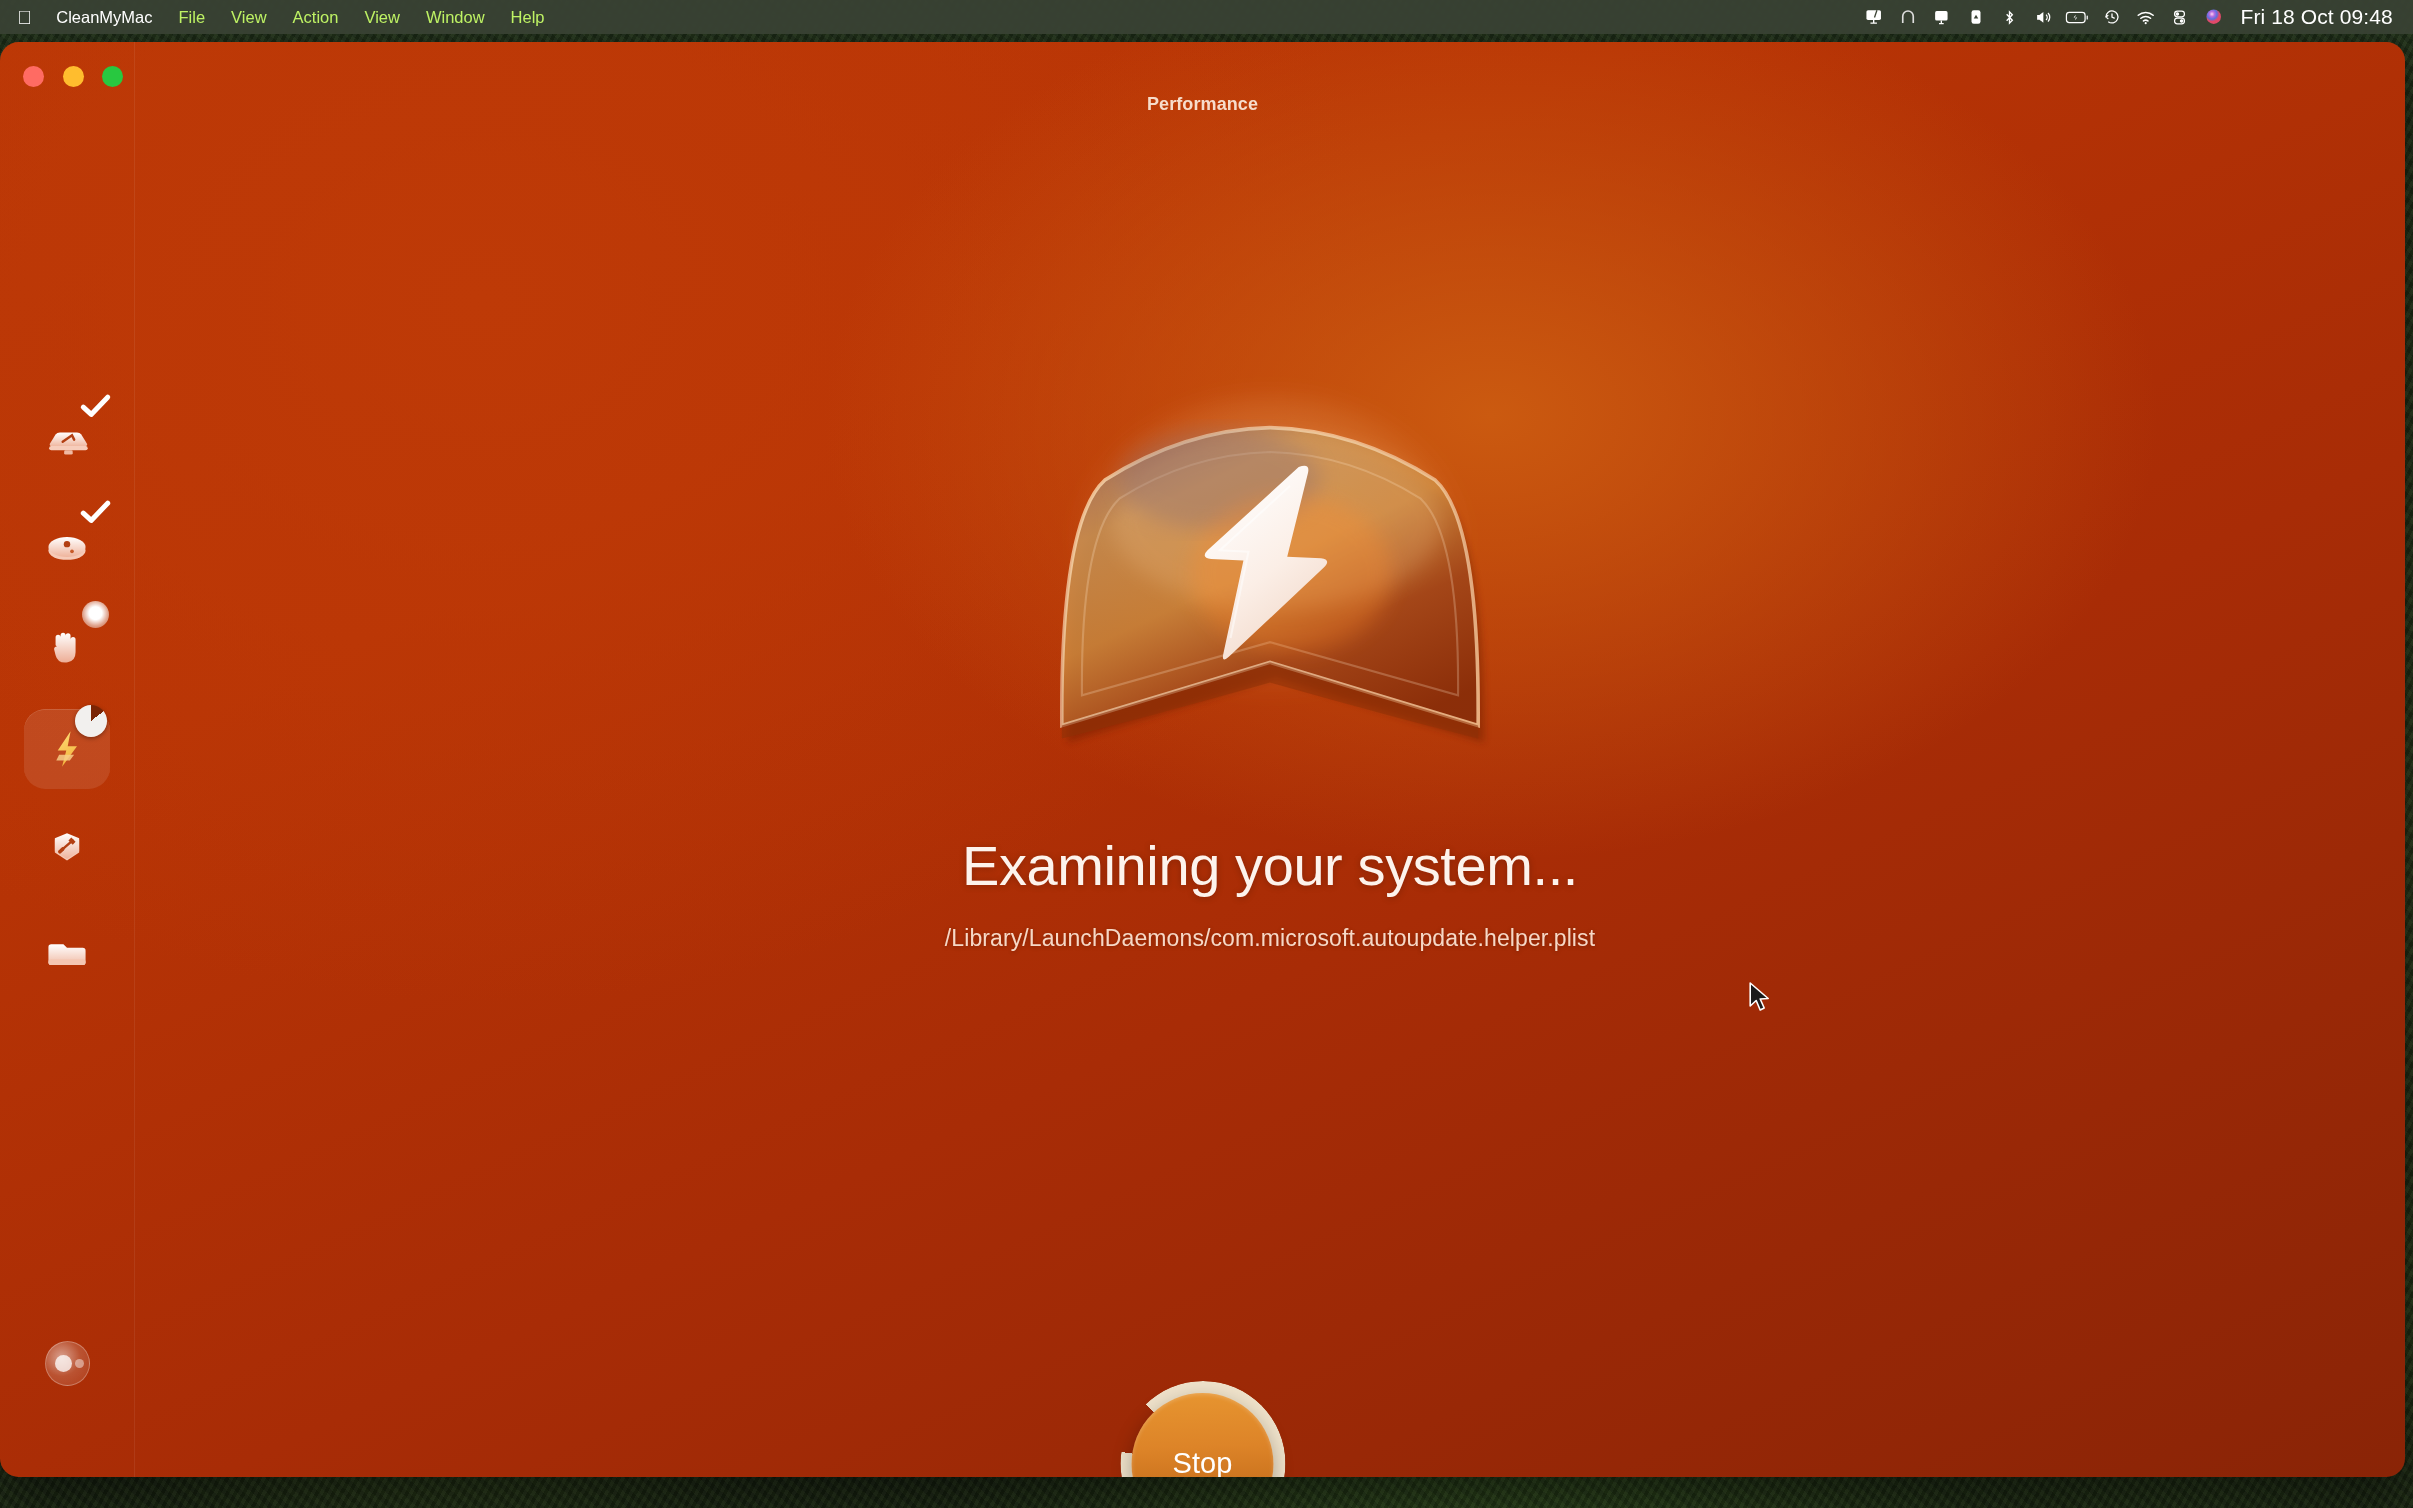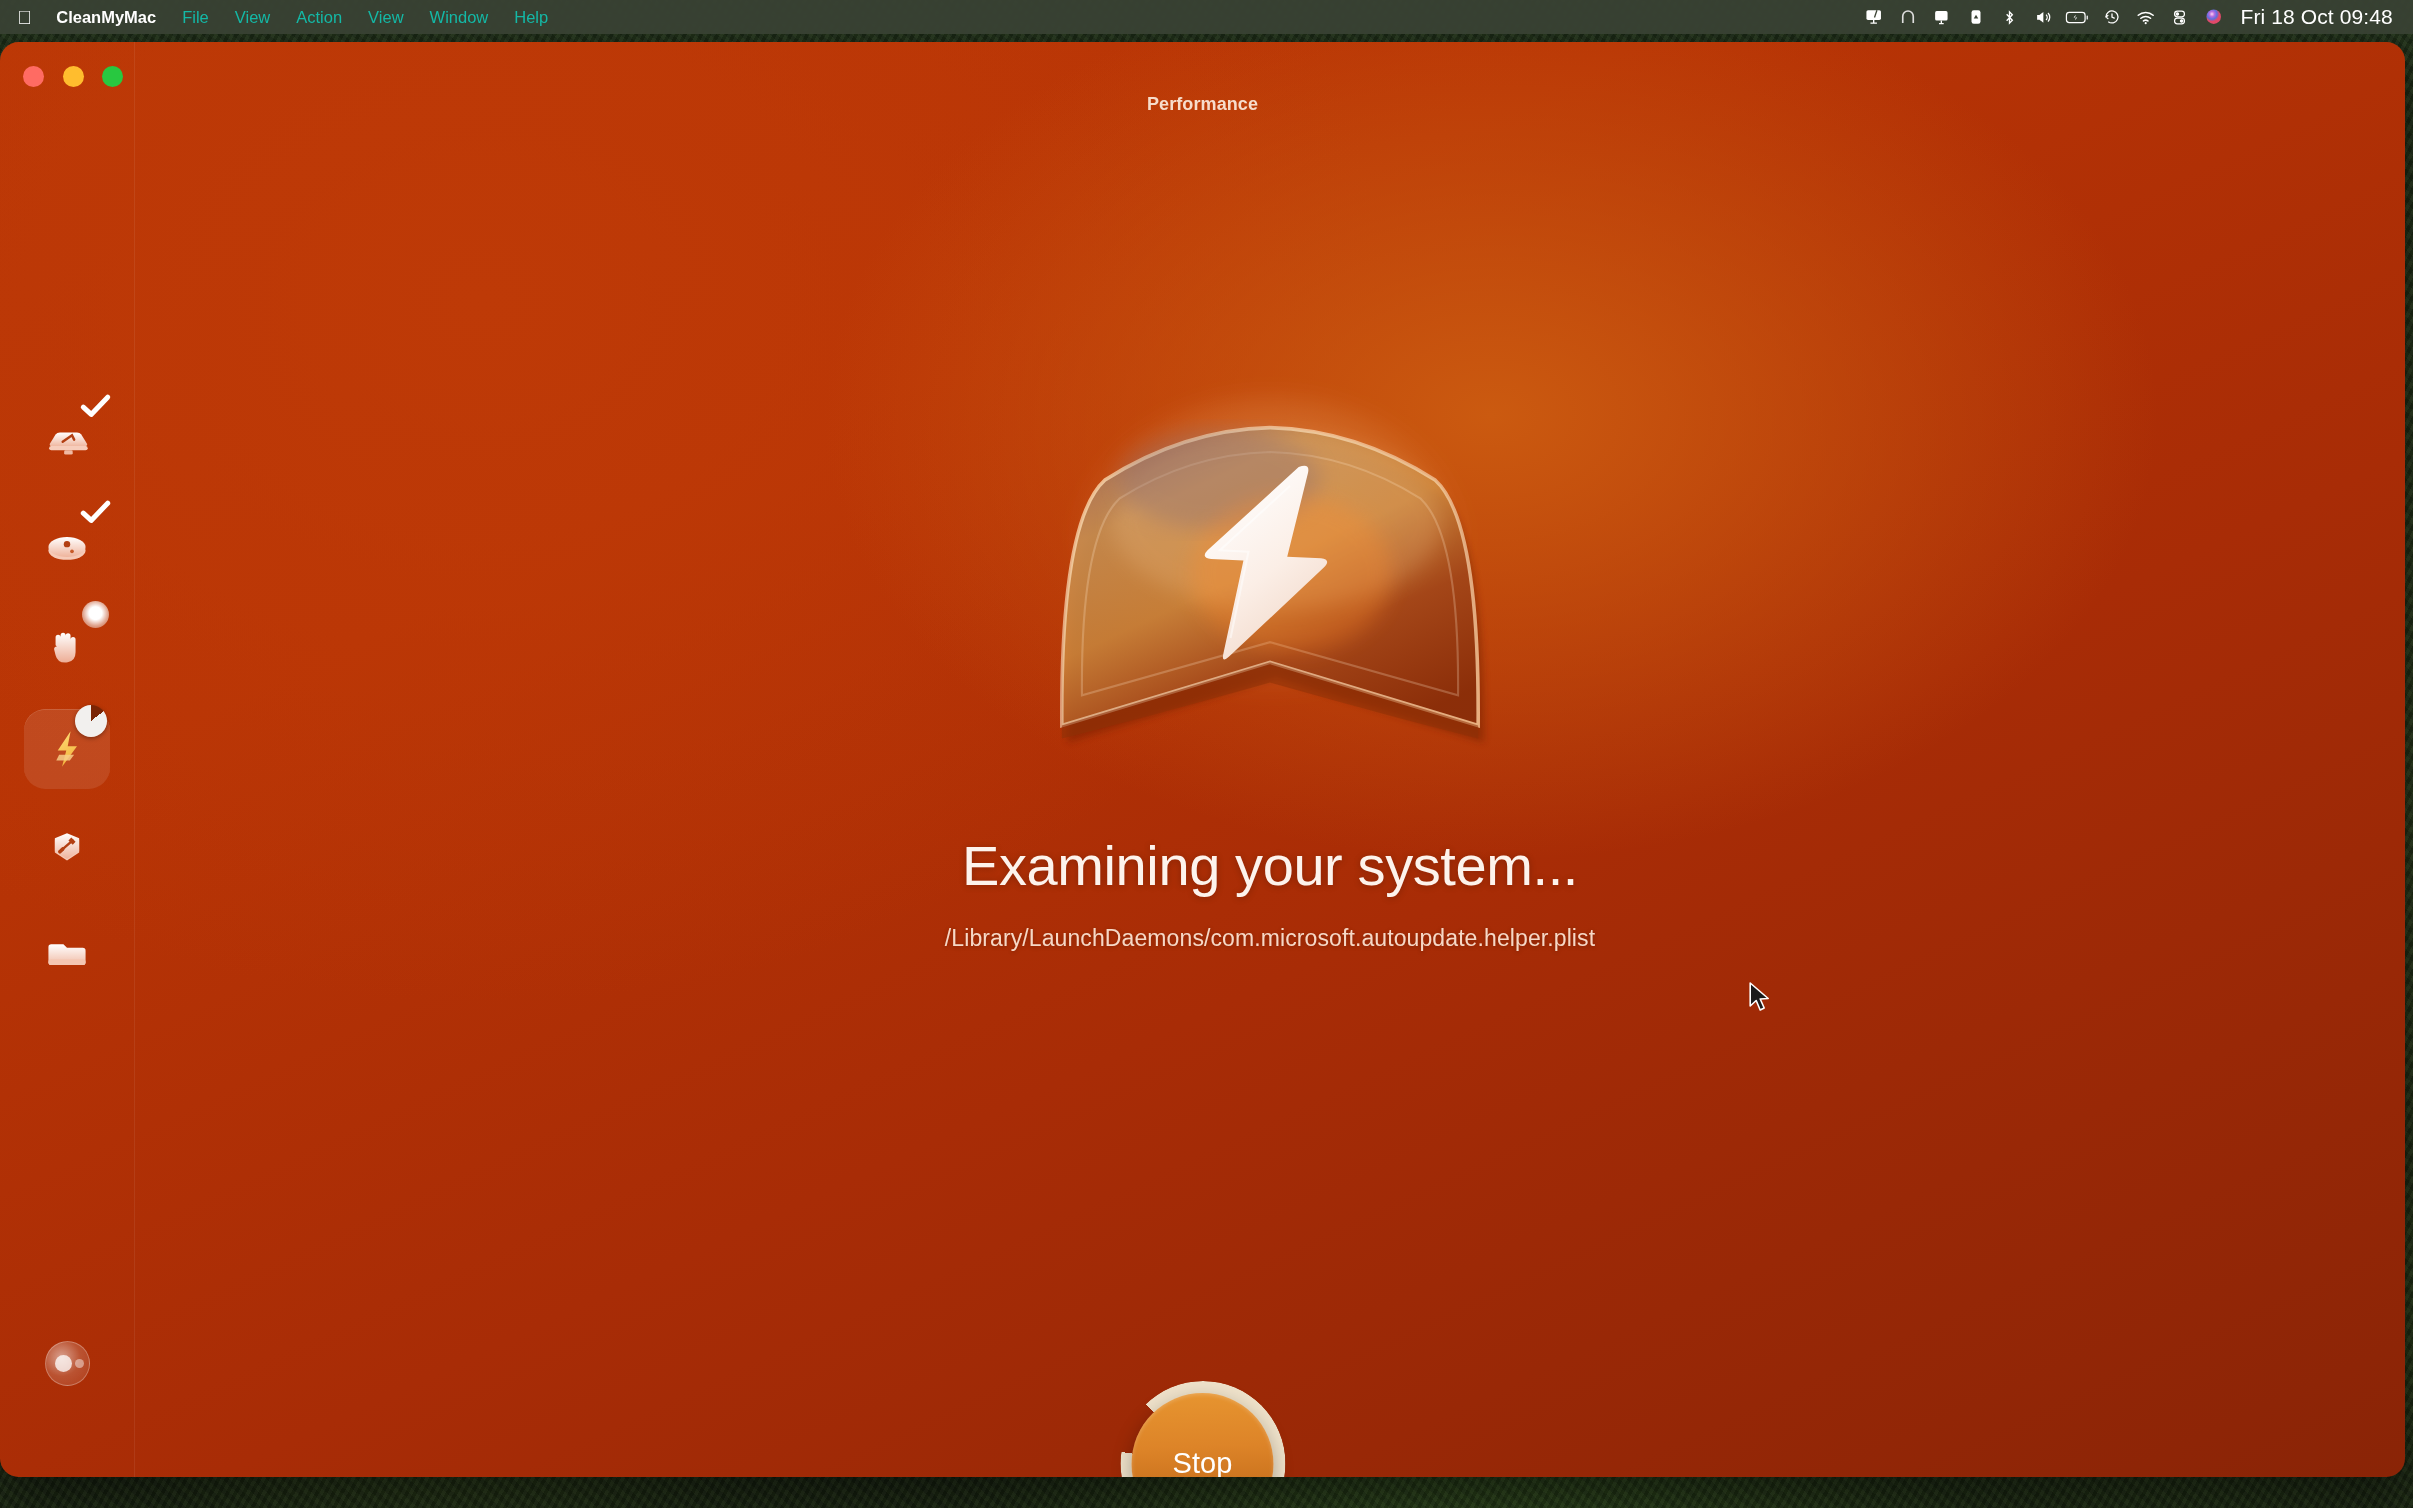--- a/index.html
+++ b/index.html
@@ -33,23 +33,23 @@
     background:rgba(58,66,52,.92);
     display:flex; align-items:center;
     padding:0 16px 0 11.5px;
     color:#fff; font-size:16.5px;
     z-index:60;
     backdrop-filter:blur(13px);
   }
   .mb-left{ display:flex; align-items:center; gap:0; }
   .mb-item{
     padding:0 13px; line-height:34px; white-space:nowrap;
-    font-size:16.5px; color:#14b8a6;
-  }
-  .mb-item.bold{ font-weight:bold; color:#fff; }
+    font-size:16.5px; color:#bef264;
+  }
+  .mb-item.bold{ font-weight:normal; color:#fff; }
   .mb-apple{ padding:0 11.5px 0 5.7px; line-height:34px; font-size:19.4px; }
   .mb-right{ margin-left:auto; display:flex; align-items:center; gap:0; }
   .mb-ricon{ width:34px; height:34px; display:flex; align-items:center; justify-content:center; }
   .mb-clock{ padding:0 4.3px 0 10px; font-size:21px; letter-spacing:0.1px; white-space:nowrap; }
 
   
   #window{
     position:absolute;
     left:0; top:42px; width:2405px; height:1435px;
     border-radius:18.7px;

